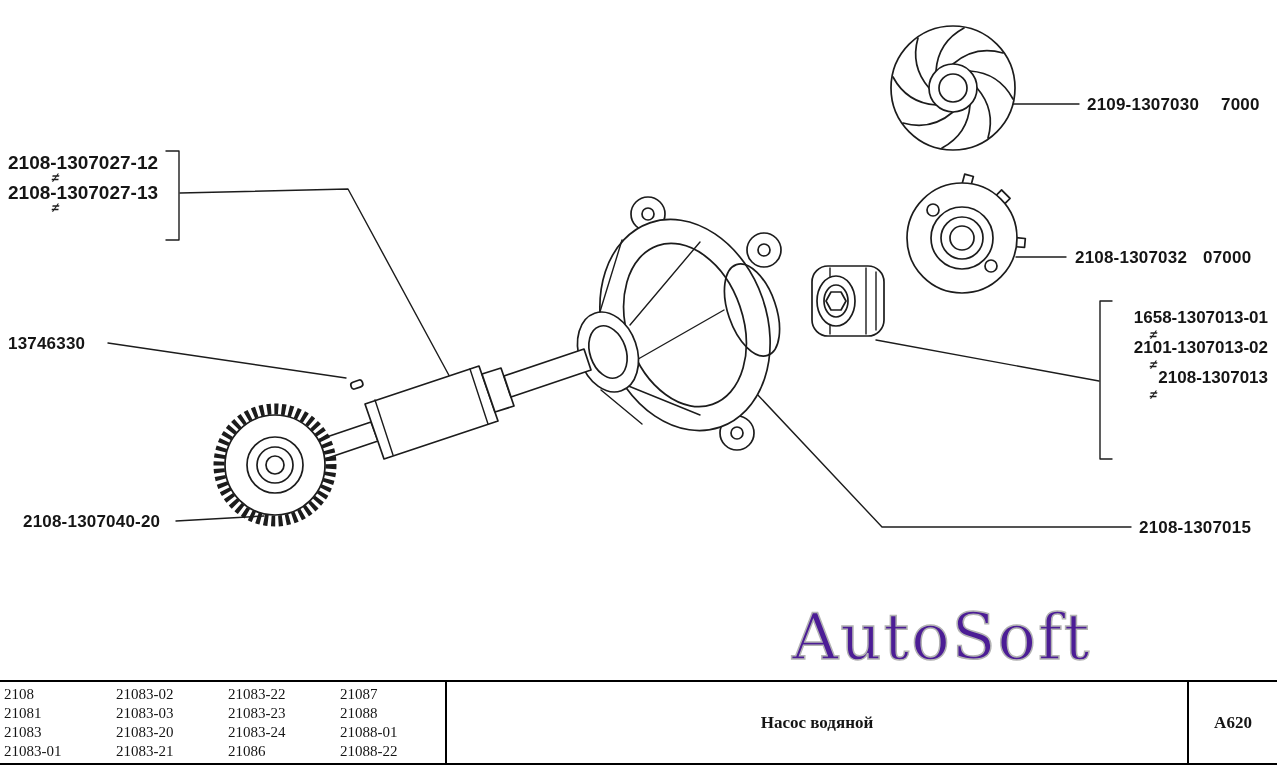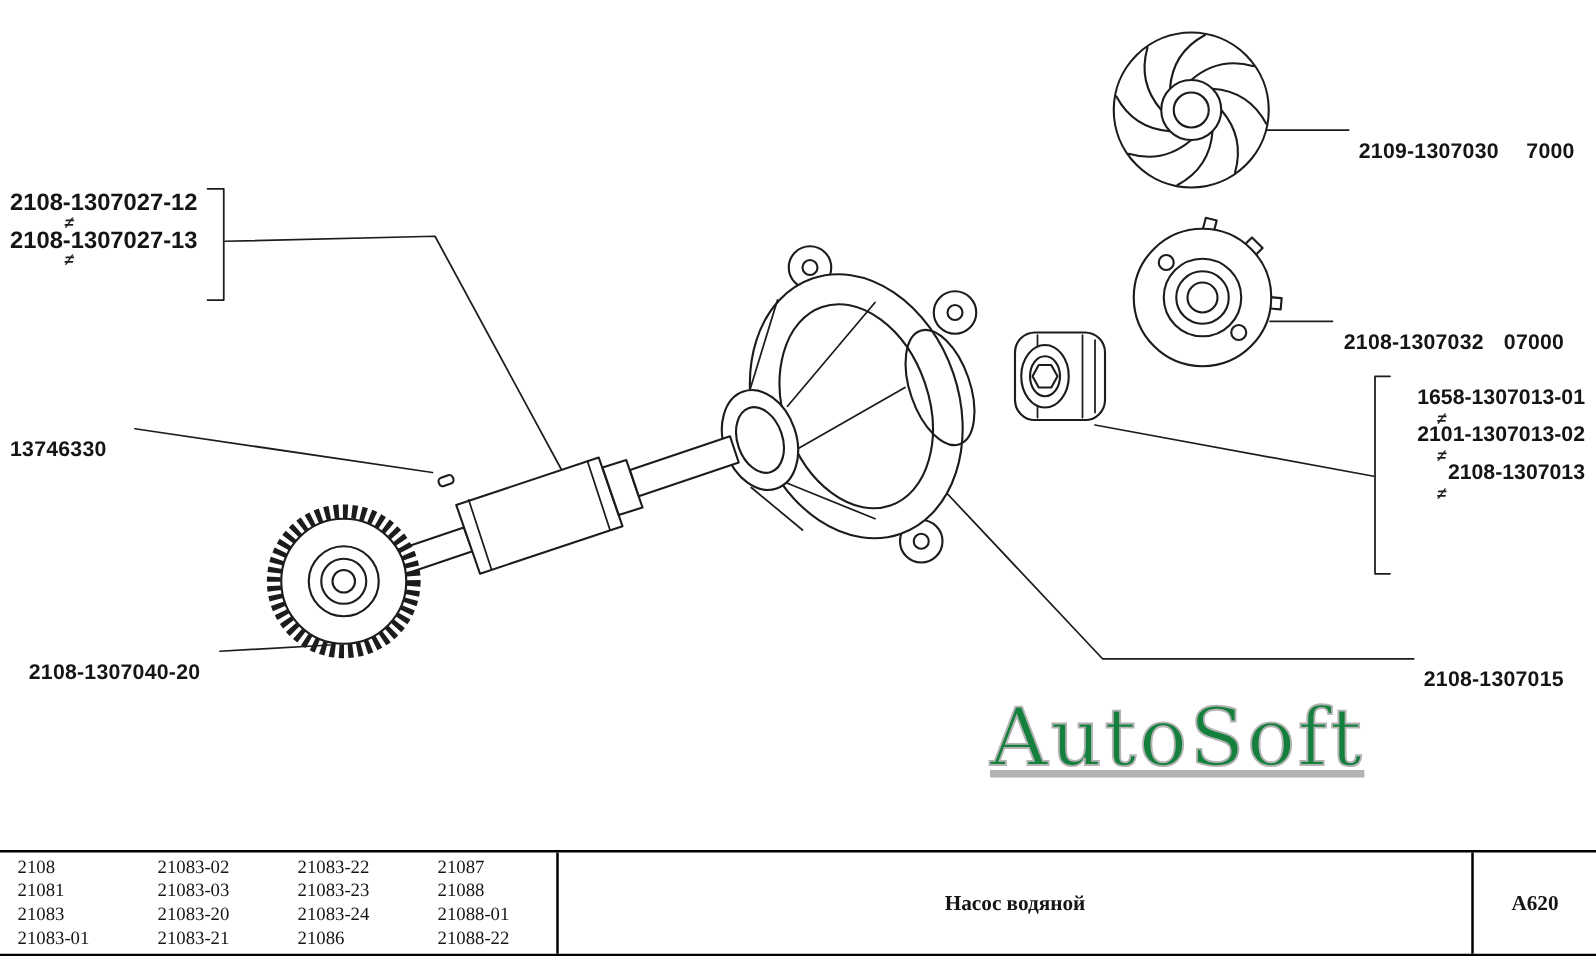--- a/index.html
+++ b/index.html
@@ -8,55 +8,55 @@
     font-family:"Liberation Sans", sans-serif; color:#151515; overflow:hidden;
   }
   .page svg { position:absolute; left:0; top:0; }
   .ln  { fill:none; stroke:#1c1c1c; stroke-width:1.4; stroke-linejoin:round; stroke-linecap:round; }
   .pt  { fill:#ffffff; stroke:#1c1c1c; stroke-width:1.7; stroke-linejoin:round; }
   .ptn { fill:none; stroke:#1c1c1c; stroke-width:1.7; stroke-linejoin:round; stroke-linecap:round; }
   .teeth { fill:none; stroke:#1c1c1c; stroke-width:11; stroke-dasharray:4 3.3; }
 
   .lbl {
     position:absolute; font-size:17px; font-weight:bold; white-space:nowrap;
-    letter-spacing:0.2px; cursor:default;margin-top:16px;
+    letter-spacing:0.2px; cursor:default;
   }
   .lbl-pair { display:flex; }
   .ne {
     position:absolute; font-size:13px; font-weight:bold; color:#1c1c1c;
     transform:skewX(-12deg);
   }
   .rblock { position:absolute; right:9px; top:303px; text-align:right; }
   .rblock .lbl-line { font-size:17px; font-weight:bold; line-height:30px; white-space:nowrap; }
   .lblock .lbl-line { font-size:19px; font-weight:bold; line-height:30px; white-space:nowrap; }
   .lblock { position:absolute; left:8px; top:148px; }
 
   .watermark {
-    position:absolute; left:792px; top:554px;
+    position:absolute; left:792px; top:600px;
     font-family:"DejaVu Serif", serif; font-size:64px; letter-spacing:2px;
-    color:#15803d; -webkit-text-stroke:1.5px #b3b3b3; user-select:none;text-decoration:underline;
+    color:#4c1d95; -webkit-text-stroke:1.5px #b3b3b3; user-select:none;
   }
 
   .footer {
     position:absolute; left:0; top:680px; width:1277px; height:85px;
     border-top:2px solid #000; border-bottom:2px solid #000;
     display:flex; box-sizing:border-box; background:#fff;
     font-family:"Liberation Serif", serif;
   }
   .models {
     width:447px; box-sizing:border-box; border-right:2px solid #000;
     display:grid; grid-template-columns:112px 112px 112px 1fr;
-    grid-auto-rows:19px; padding:4px 0 0 14px; font-size:15px;
+    grid-auto-rows:19px; padding:4px 0 0 4px; font-size:15px;
   }
   .title-cell {
     flex:1; display:flex; align-items:center; justify-content:center;
     font-size:17px; font-weight:bold;
   }
   .code-cell {
-    width:100px; box-sizing:border-box; border-left:2px solid #000;
+    width:90px; box-sizing:border-box; border-left:2px solid #000;
     display:flex; align-items:center; justify-content:center;
     font-size:17px; font-weight:bold;
   }
 </style>
 </head>
 <body>
 
 <div class="page">
 
   <svg width="1277" height="680" viewBox="0 0 1277 680">

